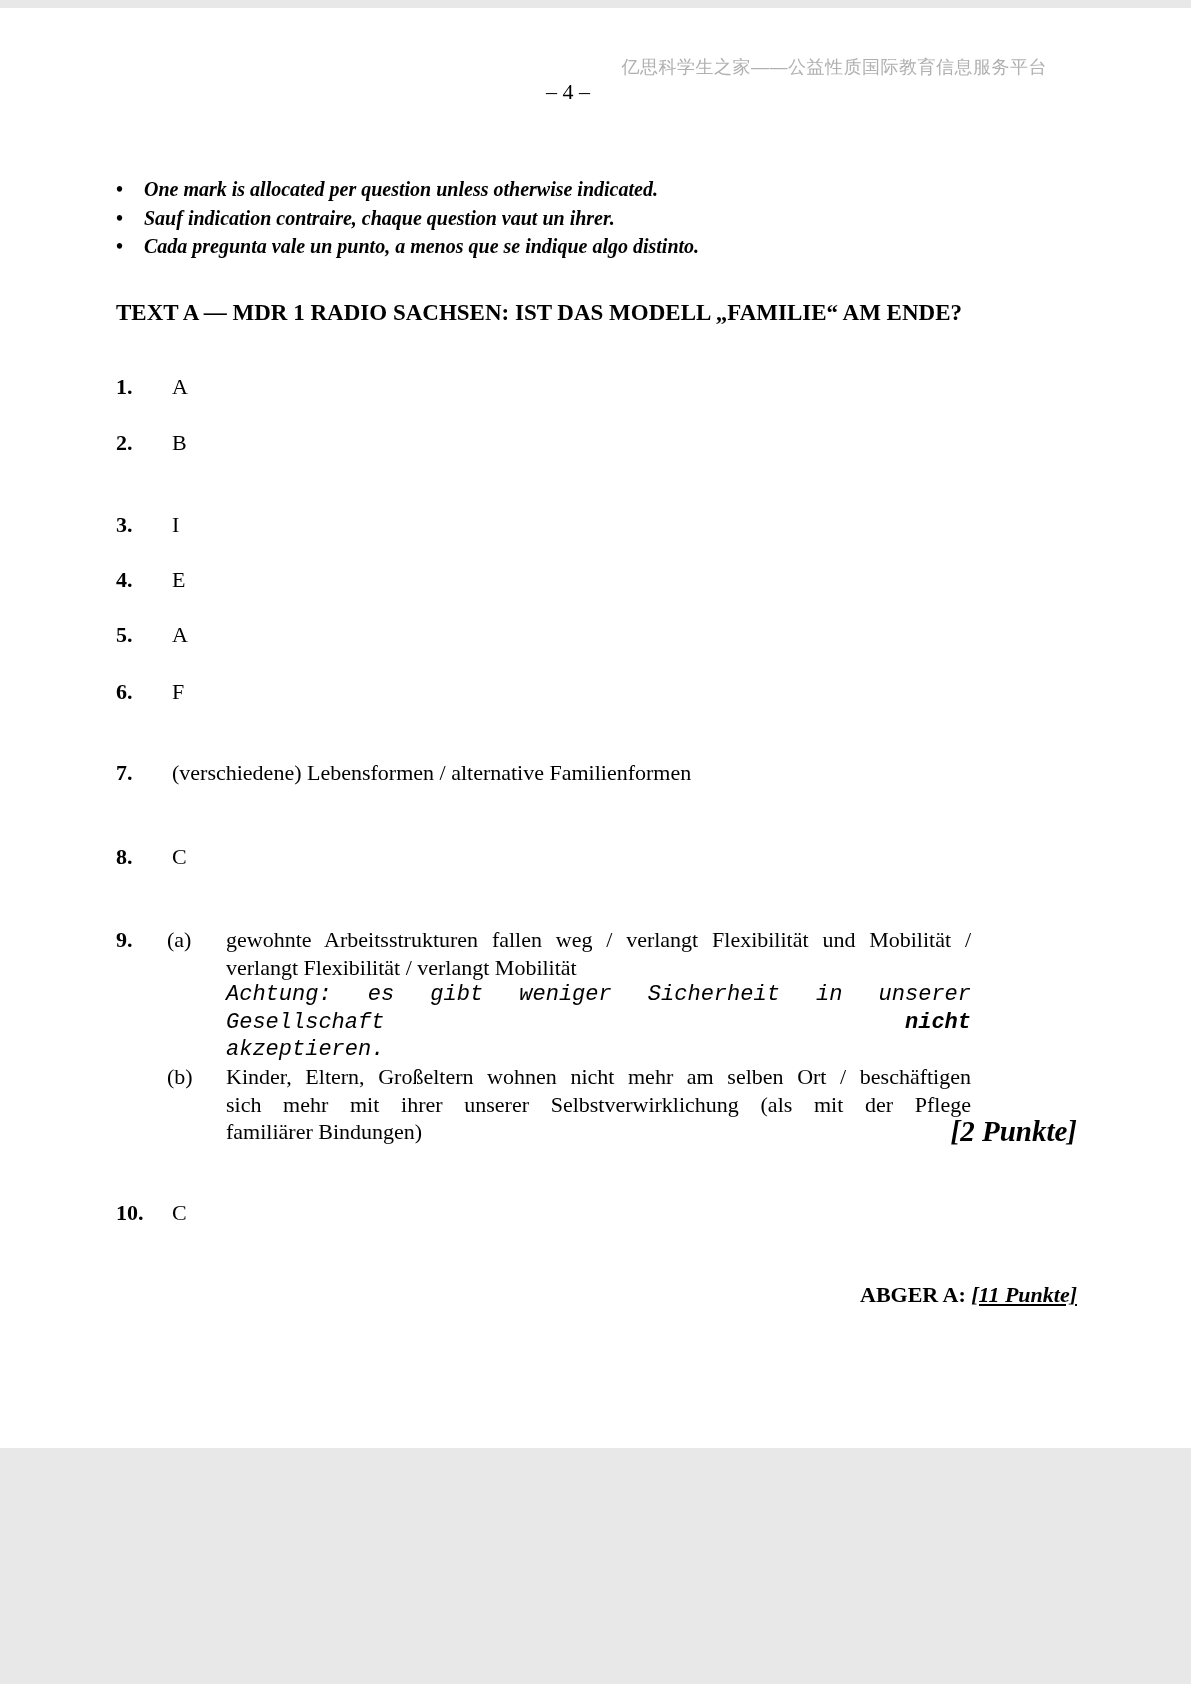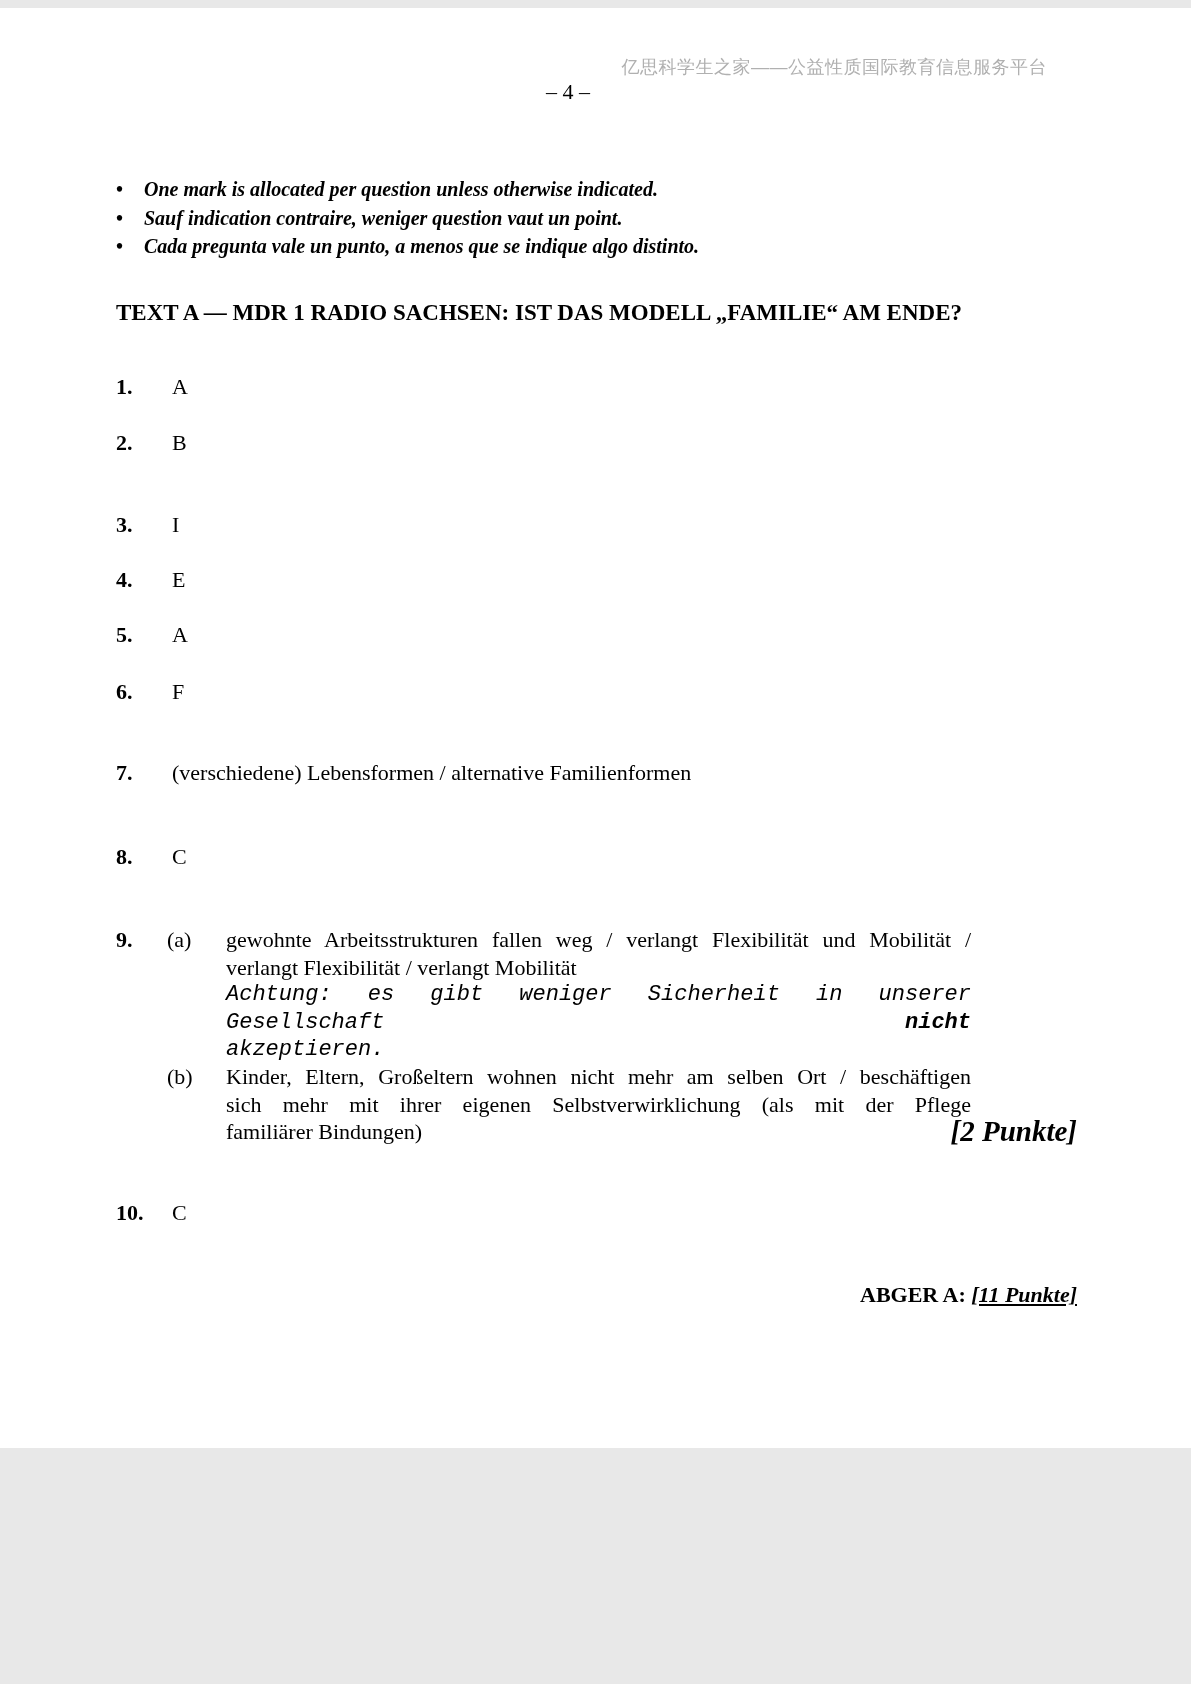--- a/index.html
+++ b/index.html
@@ -108,21 +108,21 @@
 </head>
 <body>
 
 <div class="page">
 
   <div class="abs cn-watermark">亿思科学生之家——公益性质国际教育信息服务平台</div>
   <div class="abs page-number">– 4 –</div>
 
   <div class="abs instructions">
     <span class="instr-line"><span class="instr-bullet">•</span><span class="instr-text">One mark is allocated per question unless otherwise indicated.</span></span>
-    <span class="instr-line"><span class="instr-bullet">•</span><span class="instr-text">Sauf indication contraire, weniger question vaut un point.</span></span>
+    <span class="instr-line"><span class="instr-bullet">•</span><span class="instr-text">Sauf indication contraire, chaque question vaut un ihrer.</span></span>
     <span class="instr-line"><span class="instr-bullet">•</span><span class="instr-text">Cada pregunta vale un punto, a menos que se indique algo distinto.</span></span>
   </div>
 
   <div class="abs section-heading">TEXT A — MDR 1 RADIO SACHSEN: IST DAS MODELL „FAMILIE“ AM ENDE?</div>
 
   <div class="abs answer-row" style="top:365px">
     <span class="q-num">1.</span>
     <span class="q-ans">A</span>
   </div>
   <div class="abs answer-row" style="top:421px">
@@ -162,21 +162,21 @@
       <span class="nline">verlangt Flexibilität / verlangt Mobilität</span>
       <span class="jline italic"><span>Achtung: es gibt weniger Sicherheit in unserer Gesellschaft</span> <span class="bold">nicht</span></span>
       <span class="nline italic">akzeptieren.</span>
     </span>
   </div>
 
   <div class="abs answer-row" style="top:1055px">
     <span class="part-label">(b)</span>
     <span class="part-text">
       <span class="jline">Kinder, Eltern, Großeltern wohnen nicht mehr am selben Ort / beschäftigen</span>
-      <span class="jline">sich mehr mit ihrer eigenen Selbstverwirklichung (als mit der Pflege</span>
+      <span class="jline">sich mehr mit ihrer unserer Selbstverwirklichung (als mit der Pflege</span>
       <span class="nline">familiärer Bindungen)</span>
     </span>
   </div>
   <div class="abs points-tag">[2 Punkte]</div>
 
   <div class="abs answer-row" style="top:1191px">
     <span class="q-num">10.</span>
     <span class="q-ans">C</span>
   </div>
 

